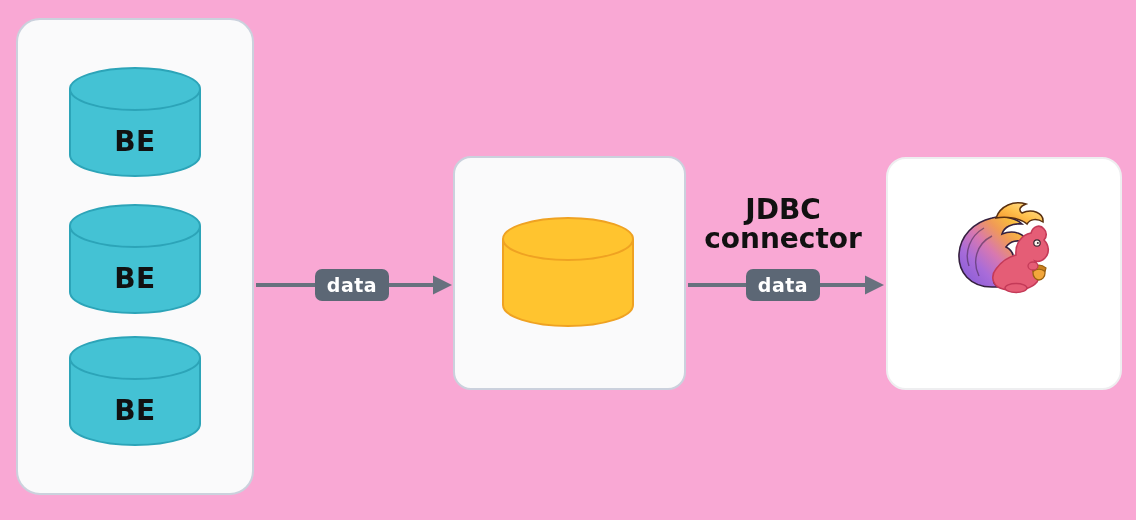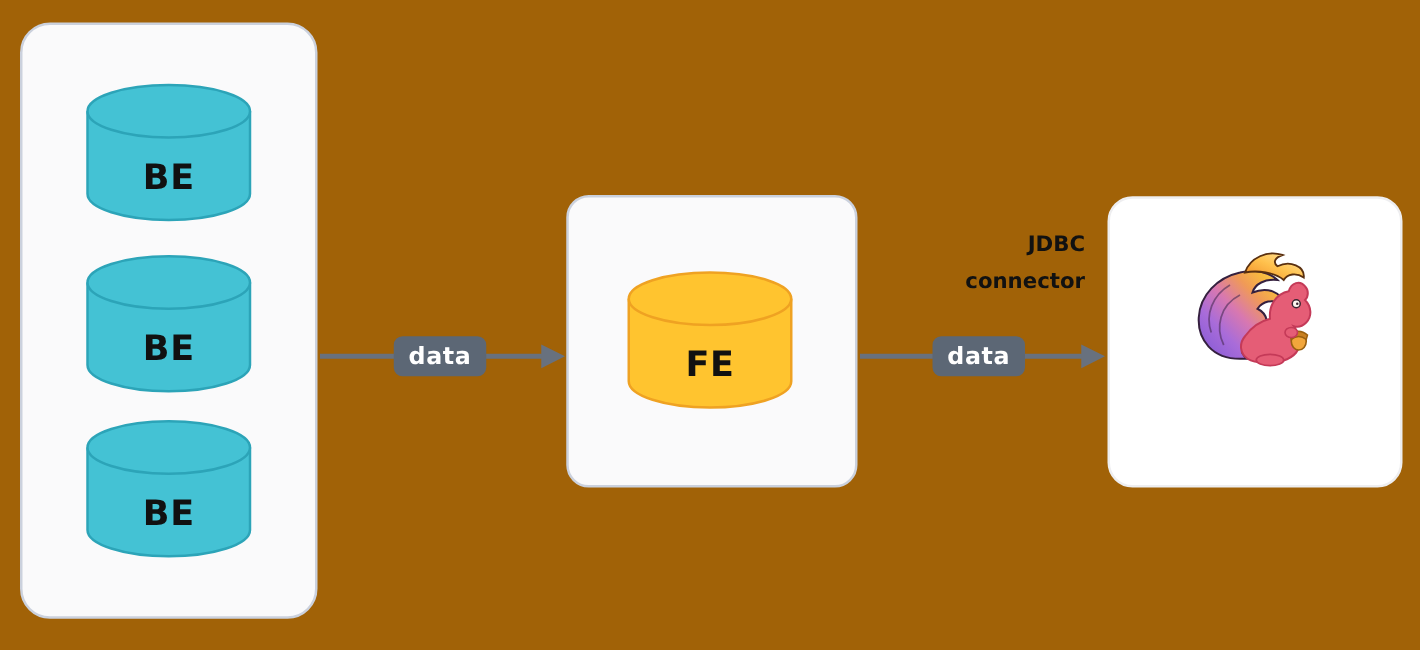--- a/index.html
+++ b/index.html
@@ -15,21 +15,21 @@
     --flink-panel-bg: #FFFFFF;
     --flink-panel-border: #EEEEF0;
     --label-text: #111111;
   }
   * { box-sizing: border-box; }
   html, body { margin: 0; padding: 0; background: #ffffff; }
   #canvas {
     position: relative;
     width: 1136px;
     height: 520px;
-    background: #a16207;
+    background: #f9a8d4;
     font-family: "DejaVu Sans", "Liberation Sans", sans-serif;
     overflow: hidden;
   }
   .panel {
     position: absolute;
     background: var(--panel-bg);
     border: 2px solid var(--panel-border);
   }
   #panel-be   { left: 16px;  top: 18px;  width: 238px; height: 477px; border-radius: 24px; }
   #panel-fe   { left: 453px; top: 156px; width: 233px; height: 234px; border-radius: 18px; }
@@ -54,23 +54,23 @@
     position: absolute; width: 74px; height: 32px; border-radius: 7px;
     background: var(--badge-bg); color: var(--badge-text);
     display: flex; align-items: center; justify-content: center;
     font-size: 19px; font-weight: 700; letter-spacing: 0.5px;
   }
   #badge-1 { left: 315px; top: 269px; }
   #badge-2 { left: 746px; top: 269px; }
   #arrow-1 { left: 256px; top: 271px; }
   #arrow-2 { left: 688px; top: 271px; }
   #jdbc-annotation {
-    position: absolute; left: 698px; top: 182px; width: 170px;
-    text-align: right; white-space: pre-line;
-    font-size: 17px; font-weight: 700; line-height: 29px; color: var(--label-text);
+    position: absolute; left: 698px; top: 195px; width: 170px;
+    text-align: center; white-space: pre-line;
+    font-size: 28px; font-weight: 700; line-height: 29px; color: var(--label-text);
   }
   #flink-logo { position: absolute; left: 952px; top: 196px; width: 100px; height: 100px; }
   #flink-logo svg { display: block; width: 100%; height: 100%; }
   #flink-label {
     position: absolute; left: 886px; top: 308px; width: 236px;
     text-align: center; font-size: 33px; font-weight: 600;
     color: #0a0a0a; line-height: 38px;
   }
 </style>
 </head>
@@ -112,21 +112,20 @@
   </div>
   <div id="badge-1" class="badge">data</div>
 
   <div id="panel-fe" class="panel"></div>
   <div class="cyl" style="left:501px; top:216px;">
     <svg viewBox="0 0 134 112">
       <path class="fe-shape" d="M2 23 V89 A65 21 0 0 0 132 89 V23"></path>
       <ellipse class="fe-shape" cx="67" cy="23" rx="65" ry="21"></ellipse>
     </svg>
   </div>
-  <div class="cyl-label" style="left:501px; top:277px;">FE</div>
 
   <div id="jdbc-annotation">JDBC
 connector</div>
   <div id="arrow-2" class="arrow">
     <svg viewBox="0 0 196 28">
       <line class="arrow-line" x1="0" y1="14" x2="179" y2="14"></line>
       <polygon class="arrow-head" points="177,4.5 196,14 177,23.5"></polygon>
     </svg>
   </div>
   <div id="badge-2" class="badge">data</div>

